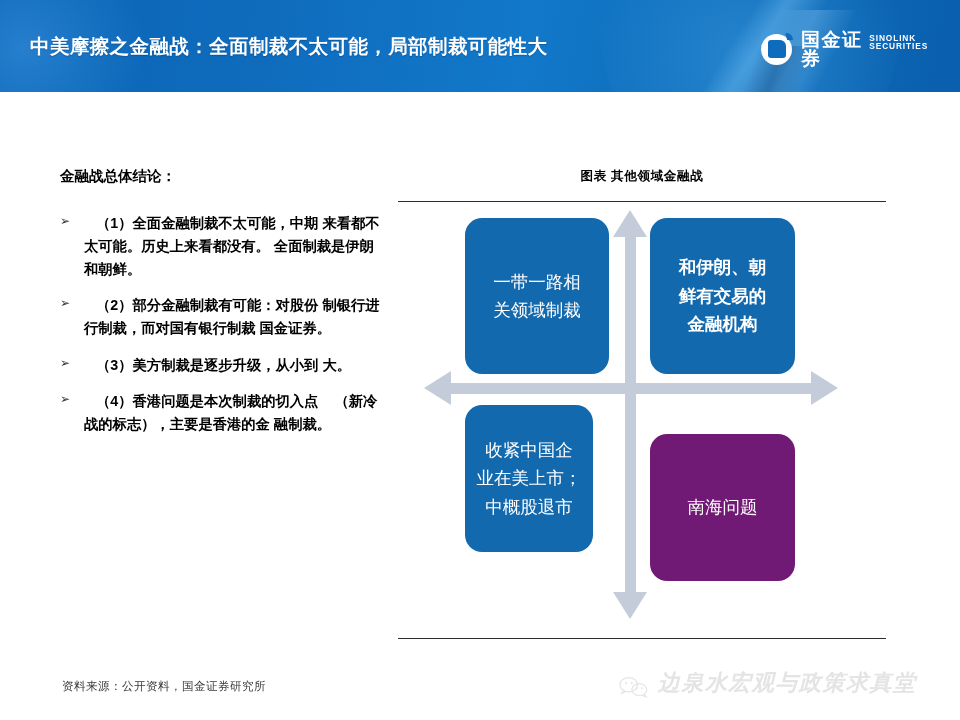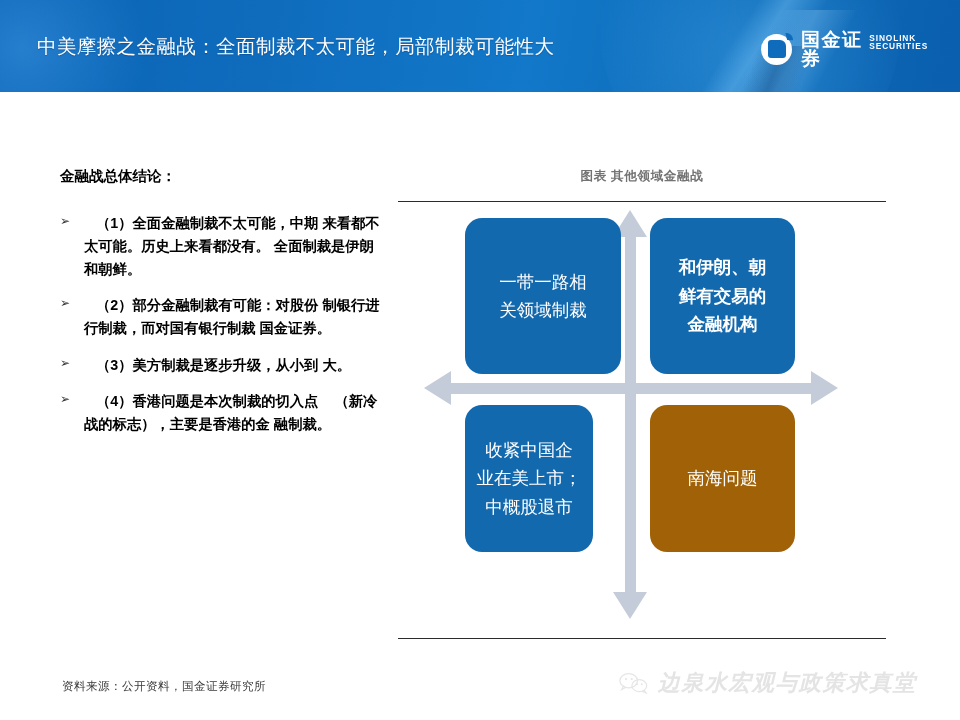--- a/index.html
+++ b/index.html
@@ -42,22 +42,22 @@
     position: absolute; left: 580px; top: 10px;
     width: 380px; height: 220px;
     background: linear-gradient(118deg, rgba(255,255,255,0) 40%, rgba(150,210,250,.30) 48%, rgba(255,255,255,0) 56%);
   }
   .hdr-dark-wedge {
     position: absolute; left: 620px; top: 46px;
     width: 260px; height: 140px;
     background: linear-gradient(112deg, rgba(255,255,255,0) 44%, rgba(8,62,120,.40) 52%, rgba(255,255,255,0) 62%);
   }
   #slide-title {
-    position: absolute; left: 37px; top: 33px;
-    font-size: 19.5px; font-weight: normal; color: #ffffff;
+    position: absolute; left: 30px; top: 33px;
+    font-size: 19.5px; font-weight: bold; color: #ffffff;
     letter-spacing: .4px; white-space: nowrap;
     text-shadow: 0 1px 1px rgba(0,40,80,.30);
   }
 
   
   #logo { position: absolute; left: 761px; top: 30px; display: flex; align-items: center; gap: 9px; }
   #logo-mark {
     position: relative; width: 31px; height: 31px; border-radius: 50%;
     background: #ffffff; flex: none;
   }
@@ -129,35 +129,35 @@
     background: #c5ccd9; clip-path: polygon(100% 50%, 0 0, 0 100%);
   }
 
   
   .qbox {
     position: absolute; border-radius: 17px;
     display: flex; align-items: center; justify-content: center; text-align: center;
     color: #ffffff; font-size: 17.5px; line-height: 1.62; font-weight: normal;
     padding: 6px 8px;
   }
-  #qbox-tl { left: 67px;  top: 10px;  width: 156px; height: 156px; }
+  #qbox-tl { left: 67px;  top: 10px;  width: 144px; height: 156px; }
   #qbox-tr { left: 252px; top: 10px;  width: 145px; height: 156px; font-weight: bold; }
   #qbox-bl { left: 67px;  top: 197px; width: 128px; height: 147px; }
   #qbox-br { left: 252px; top: 197px; width: 145px; height: 147px; }
   .qbox span { display: block; }
 
   
   #source-note {
     position: absolute; left: 62px; top: 679px;
     font-family: "Liberation Serif", "DejaVu Serif", serif;
     font-size: 11.6px; color: #3b3b3b; letter-spacing: .4px;
   }
   #watermark {
     position: absolute; left: 619px; top: 668px;
-    display: flex; align-items: center; gap: 9px;
+    display: flex; align-items: flex-end; gap: 9px;
     color: #e2e2e2;
   }
   #wm-icon { width: 30px; height: 22px; flex: none; }
   #wm-text {
     font-family: "Liberation Serif", "DejaVu Serif", serif;
     font-size: 22px; color: #e4e4e4; letter-spacing: 1.5px;
     font-style: italic; font-weight: bold;
   }
 </style>
 </head>
@@ -216,21 +216,21 @@
       <div class="bullet-mark">➢</div>
       <div class="bullet-body">
         <span class="indent">（4）香港问题是本次制裁的切入点</span>
         <span class="indent">（新冷战的标志），主要是香港的金</span>
         <span>融制裁。</span>
       </div>
     </div>
   </div>
 
   <div id="chart-panel">
-    <div id="chart-title" style="color: #737373;">图表  其他领域金融战</div>
+    <div id="chart-title" style="color: #000000;">图表  其他领域金融战</div>
     <div class="rule" id="rule-top"></div>
     <div class="rule" id="rule-bottom"></div>
 
     <div id="quad">
       <div class="arrow-v-shaft" style="background: rgb(197, 204, 217);"></div>
       <div class="arrow-v-head-up" style="background: rgb(197, 204, 217);"></div>
       <div class="arrow-v-head-down" style="background: rgb(197, 204, 217);"></div>
       <div class="arrow-h-shaft" style="background: rgb(197, 204, 217);"></div>
       <div class="arrow-h-head-left" style="background: rgb(197, 204, 217);"></div>
       <div class="arrow-h-head-right" style="background: rgb(197, 204, 217);"></div>
@@ -251,21 +251,21 @@
       </div>
 
       <div class="qbox" id="qbox-bl" style="background: rgb(19, 105, 174);">
         <div>
           <span>收紧中国企</span>
           <span>业在美上市；</span>
           <span>中概股退市</span>
         </div>
       </div>
 
-      <div class="qbox" id="qbox-br" style="background: #a16207;">
+      <div class="qbox" id="qbox-br" style="background: #701a75; margin-top: 29px;">
         <div>
           <span>南海问题</span>
         </div>
       </div>
     </div>
   </div>
 
   <div id="source-note">资料来源：公开资料，国金证券研究所</div>
 
   <div id="watermark">

